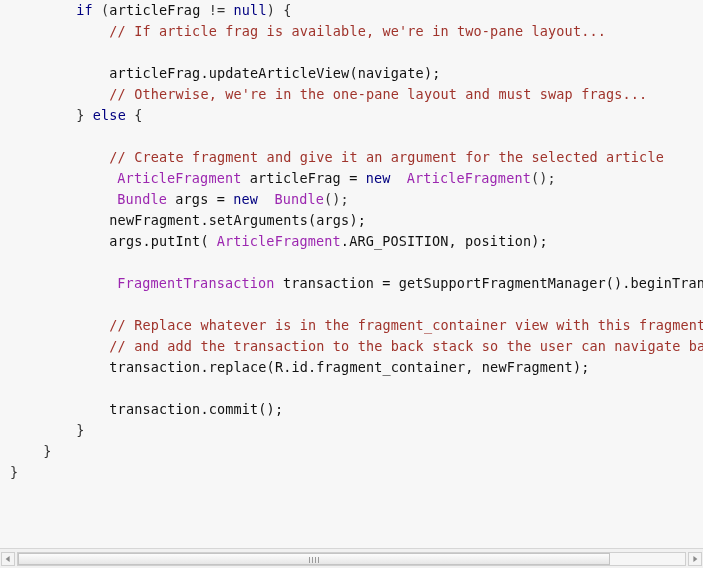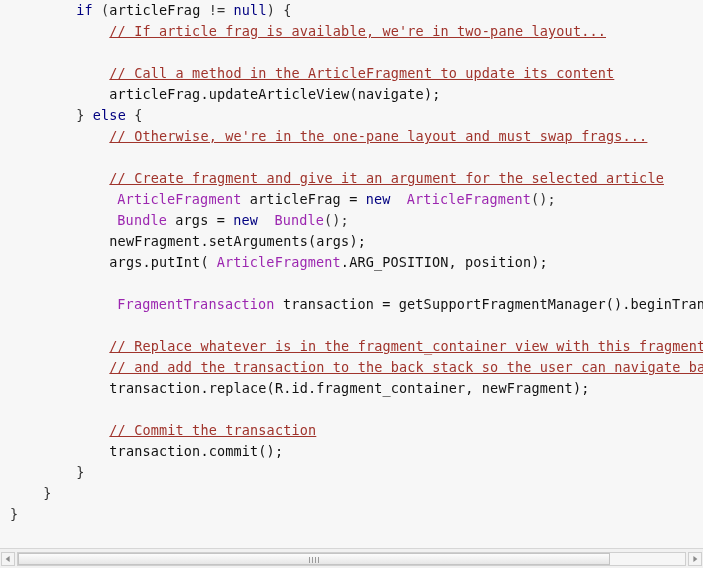--- a/index.html
+++ b/index.html
@@ -61,21 +61,21 @@
     font-size: 13.5px;
     white-space: pre;
     color: #000000;
     padding-left: 10px;
     letter-spacing: 0.15px;
   }
 
   
   .kw   { color: #000080; }            
   .cls  { color: #9c27b0; margin-left: 8px; }            
-  .cmt  { color: #a0342c; text-decoration: underline; }            
+  .cmt  { color: #a0342c; }            
   .pln  { color: #111111; }            
   .pun  { color: #333333; }            
 
   
   #hscroll {
     position: absolute;
     left: 0;
     bottom: 0;
     width: 703px;
     height: 20px;
@@ -148,38 +148,36 @@
 <div id="viewport">
 
   <div class="top-rule"></div>
   <div class="gutter-rule"></div>
   <div class="gutter-rule2"></div>
 
   <div id="code">
       <div class="line">        <span class="kw">if</span><span class="pun"> (</span><span class="pln">articleFrag</span><span class="pun"> != </span><span class="kw">null</span><span class="pun">) {</span></div>
       <div class="line">            <span class="cmt">// If article frag is available, we're in two-pane layout...</span></div>
       <div class="line">&nbsp;</div>
-      <div class="line">            <span class="cmt">// Call a method in the ArticleFragment to update its content</span></div>
       <div class="line">            <span class="pln">articleFrag.updateArticleView(navigate);</span></div>
+      <div class="line">            <span class="cmt">// Otherwise, we're in the one-pane layout and must swap frags...</span></div>
       <div class="line">        <span class="pun">} </span><span class="kw">else</span><span class="pun"> {</span></div>
-      <div class="line">            <span class="cmt">// Otherwise, we're in the one-pane layout and must swap frags...</span></div>
       <div class="line">&nbsp;</div>
       <div class="line">            <span class="cmt">// Create fragment and give it an argument for the selected article</span></div>
       <div class="line">            <span class="cls">ArticleFragment</span><span class="pln"> articleFrag = </span><span class="kw">new</span><span class="pln"> </span><span class="cls">ArticleFragment</span><span class="pun">();</span></div>
       <div class="line">            <span class="cls">Bundle</span><span class="pln"> args = </span><span class="kw">new</span><span class="pln"> </span><span class="cls">Bundle</span><span class="pun">();</span></div>
       <div class="line">            <span class="pln">newFragment.setArguments(args);</span></div>
       <div class="line">            <span class="pln">args.putInt(</span><span class="cls">ArticleFragment</span><span class="pln">.ARG_POSITION, position);</span></div>
       <div class="line">&nbsp;</div>
       <div class="line">            <span class="cls">FragmentTransaction</span><span class="pln"> transaction = getSupportFragmentManager().beginTransac</span></div>
       <div class="line">&nbsp;</div>
       <div class="line">            <span class="cmt">// Replace whatever is in the fragment_container view with this fragment,</span></div>
       <div class="line">            <span class="cmt">// and add the transaction to the back stack so the user can navigate bacl</span></div>
       <div class="line">            <span class="pln">transaction.replace(R.id.fragment_container, newFragment);</span></div>
       <div class="line">&nbsp;</div>
-      <div class="line">            <span class="cmt">// Commit the transaction</span></div>
       <div class="line">            <span class="pln">transaction.commit();</span></div>
       <div class="line">        <span class="pun">}</span></div>
       <div class="line">    <span class="pun">}</span></div>
       <div class="line"><span class="pun">}</span></div>
     </div>
 
   <div id="hscroll">
     <div class="sb-btn left">
       <span class="sb-arrow"></span>
     </div>

